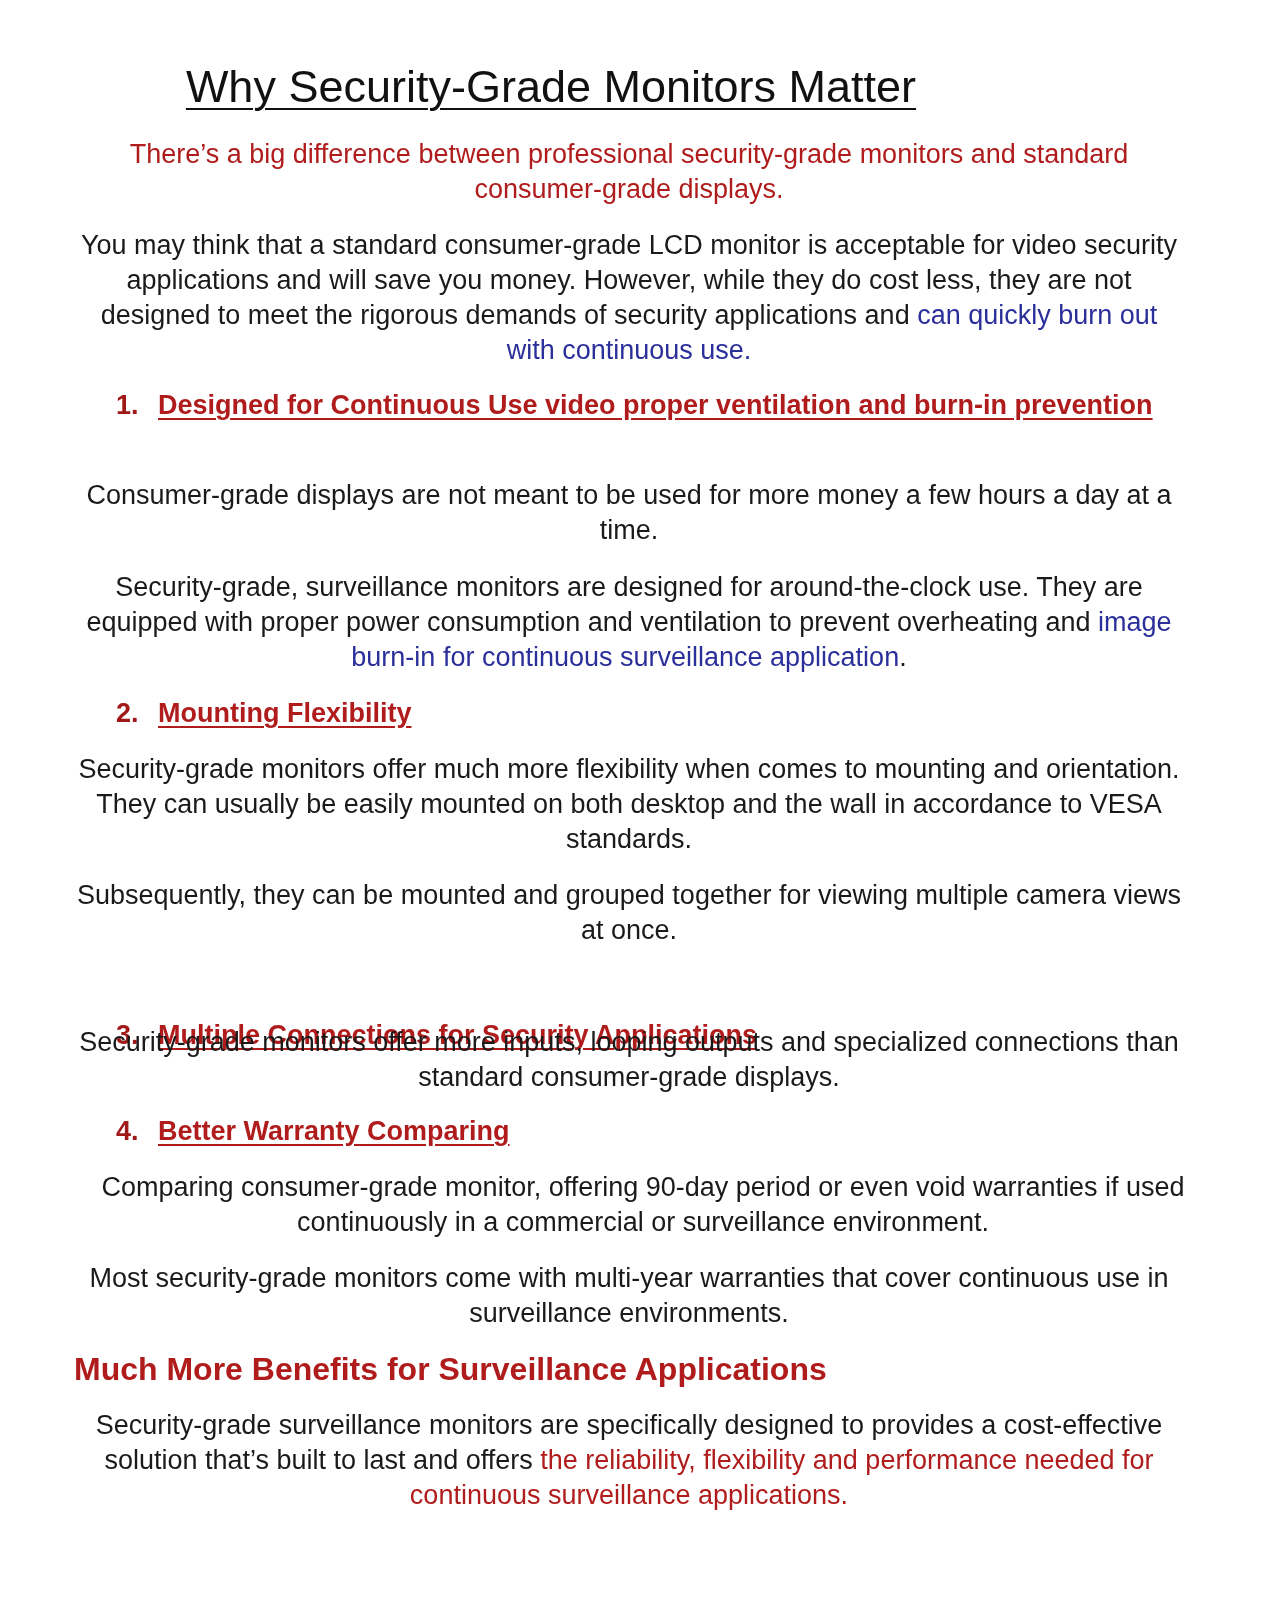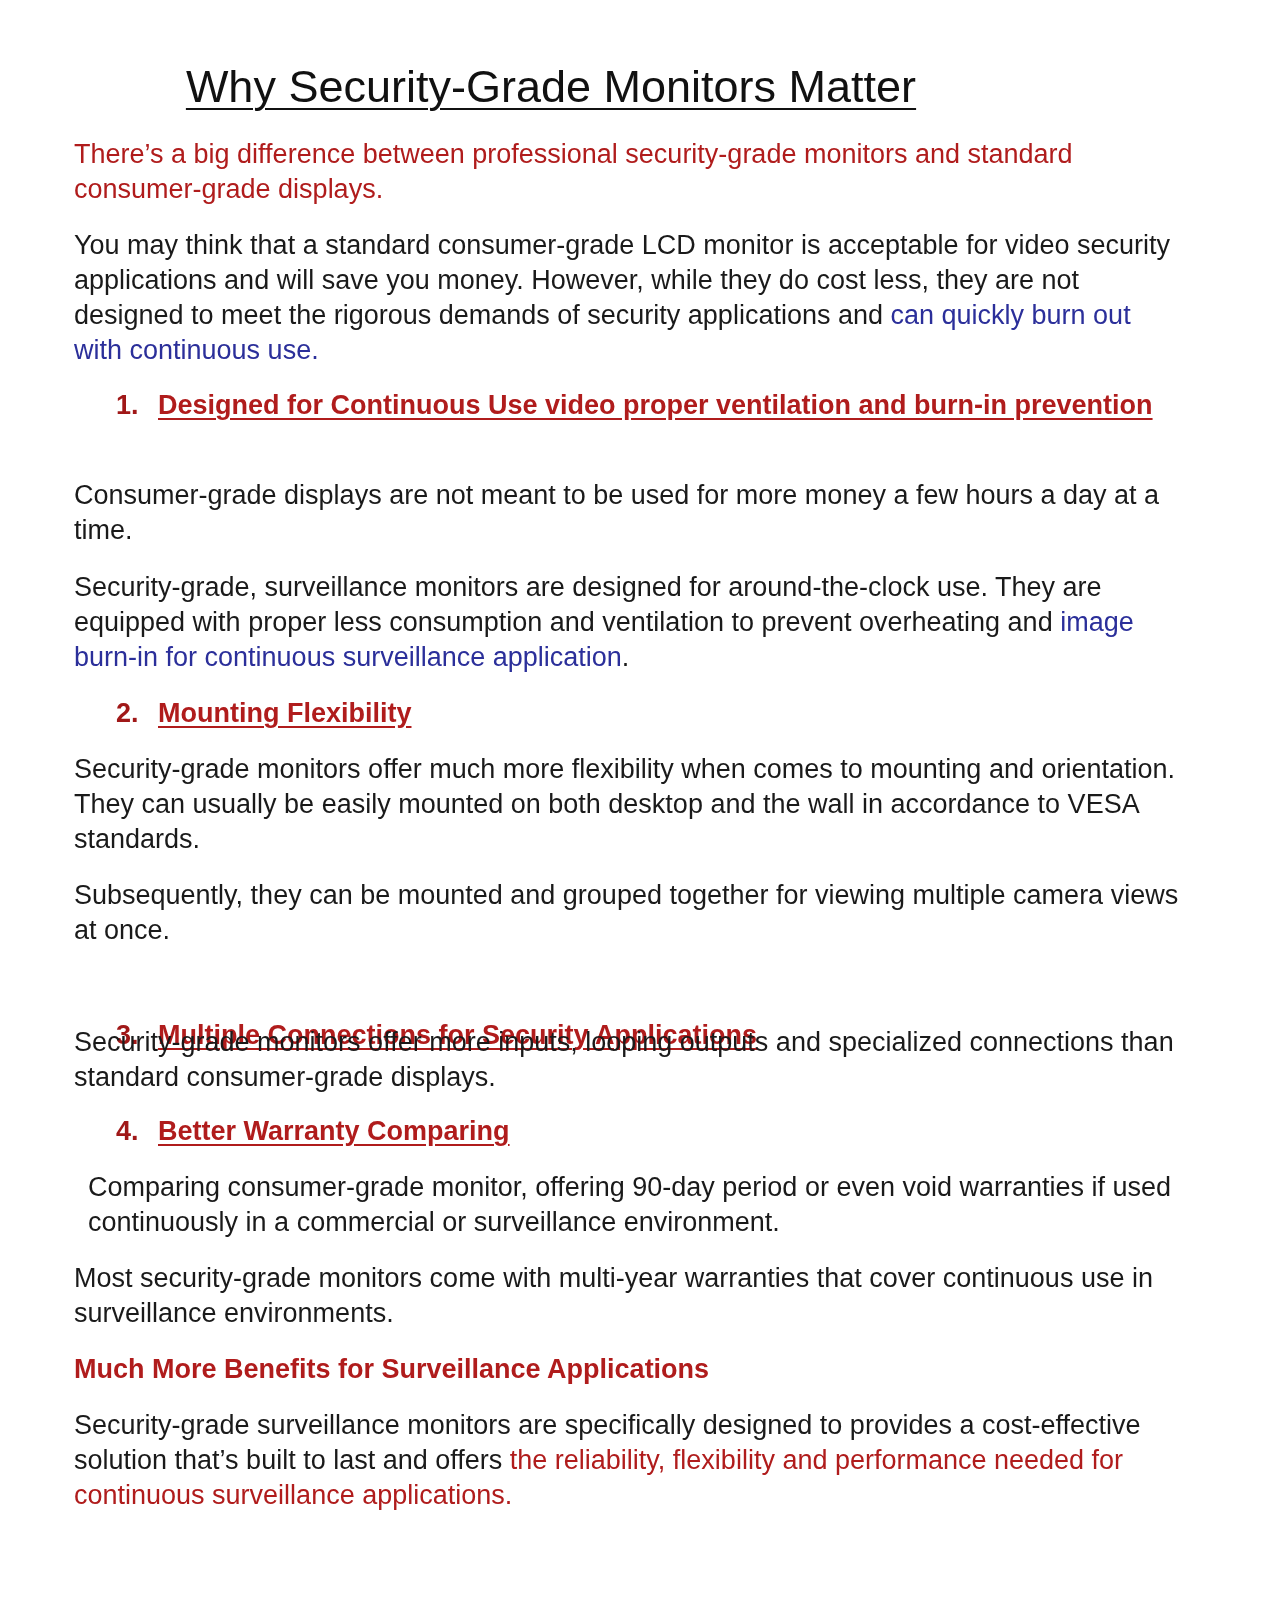--- a/index.html
+++ b/index.html
@@ -2,47 +2,47 @@
 <html><head>
   <meta charset="utf-8">
   <style>
     html, body { margin: 0; padding: 0; background: #ffffff; }
     body { width: 1268px; height: 1600px; position: relative; overflow: hidden;
            font-family: "Liberation Sans", sans-serif; color: #1a1a1a; }
     .page { position: absolute; left: 74px; top: 0; width: 1110px; }
     .title { position: absolute; left: 0; top: 58px; width: 1250px; margin-left: -74px; text-align: center;
              font-size: 45px; line-height: 58px; color: #111; }
     .title span { text-decoration: underline; text-decoration-thickness: 2px; text-underline-offset: 6px; }
-    .para { position: absolute; left: 0; width: 1110px; font-size: 27px; line-height: 35px; margin: 0; }
+    .para { position: absolute; left: 0; width: 1110px; font-size: 27px; line-height: 35px; margin: 0; text-align: center; }
     .red { color: #b01c1c; }
     .blue { color: #2b2f9a; }
     .heading { position: absolute; left: 42px; font-size: 27px; line-height: 35px; font-weight: bold; color: #b01c1c; margin: 0; }
     .heading .num { display: inline-block; width: 42px; color: #a01818; }
     .heading .txt { text-decoration: underline; text-decoration-color: #b01c1c; text-underline-offset: 4px; }
     .heading.wrap { display: flex; width: 1050px; }
     .heading.wrap .num { flex: 0 0 42px; }
-    .sub { position: absolute; left: 0; font-size: 27px; line-height: 35px; font-weight: bold; color: #b01c1c; margin: 0; }
+    .sub { position: absolute; left: 0; font-size: 32px; line-height: 35px; font-weight: bold; color: #b01c1c; margin: 0; }
   </style>
 </head>
 <body>
 
 <div class="title"><span>Why Security-Grade Monitors Matter</span></div>
 
 <div class="page">
 
   <p class="para red" style="top:137px;">There’s a big difference between professional security-grade monitors and standard consumer-grade displays.</p>
 
   <p class="para" style="top:228px;"><span>You may think that a standard consumer-grade LCD monitor is acceptable for video security applications and will save you money. However, while they do cost less, they are not designed to meet the rigorous demands of security applications and </span><span class="blue">can quickly burn out with continuous use.</span></p>
 
   <div class="heading wrap" style="top:388px;">
     <span class="num">1.</span>
     <span class="txt">Designed for Continuous Use video proper ventilation and burn-in prevention</span>
   </div>
   <p class="para" style="top:478px;">Consumer-grade displays are not meant to be used for more money a few hours a day at a time.</p>
-  <p class="para" style="top:570px;"><span>Security-grade, surveillance monitors are designed for around-the-clock use. They are equipped with proper less consumption and ventilation to prevent overheating and </span><span class="blue">image burn-in for continuous surveillance application</span><span>.</span></p>
+  <p class="para" style="top:570px;"><span>Security-grade, surveillance monitors are designed for around-the-clock use. They are equipped with proper power consumption and ventilation to prevent overheating and </span><span class="blue">image burn-in for continuous surveillance application</span><span>.</span></p>
 
   <div class="heading" style="top:696px;">
     <span class="num">2.</span><span class="txt">Mounting Flexibility</span>
   </div>
   <p class="para" style="top:752px;">Security-grade monitors offer much more flexibility when comes to mounting and orientation. They can usually be easily mounted on both desktop and the wall in accordance to VESA standards.</p>
   <p class="para" style="top:878px;">Subsequently, they can be mounted and grouped together for viewing multiple camera views at once.</p>
 
   <div class="heading" style="top:1018px;">
     <span class="num">3.</span><span class="txt">Multiple Connections for Security Applications</span>
   </div>

